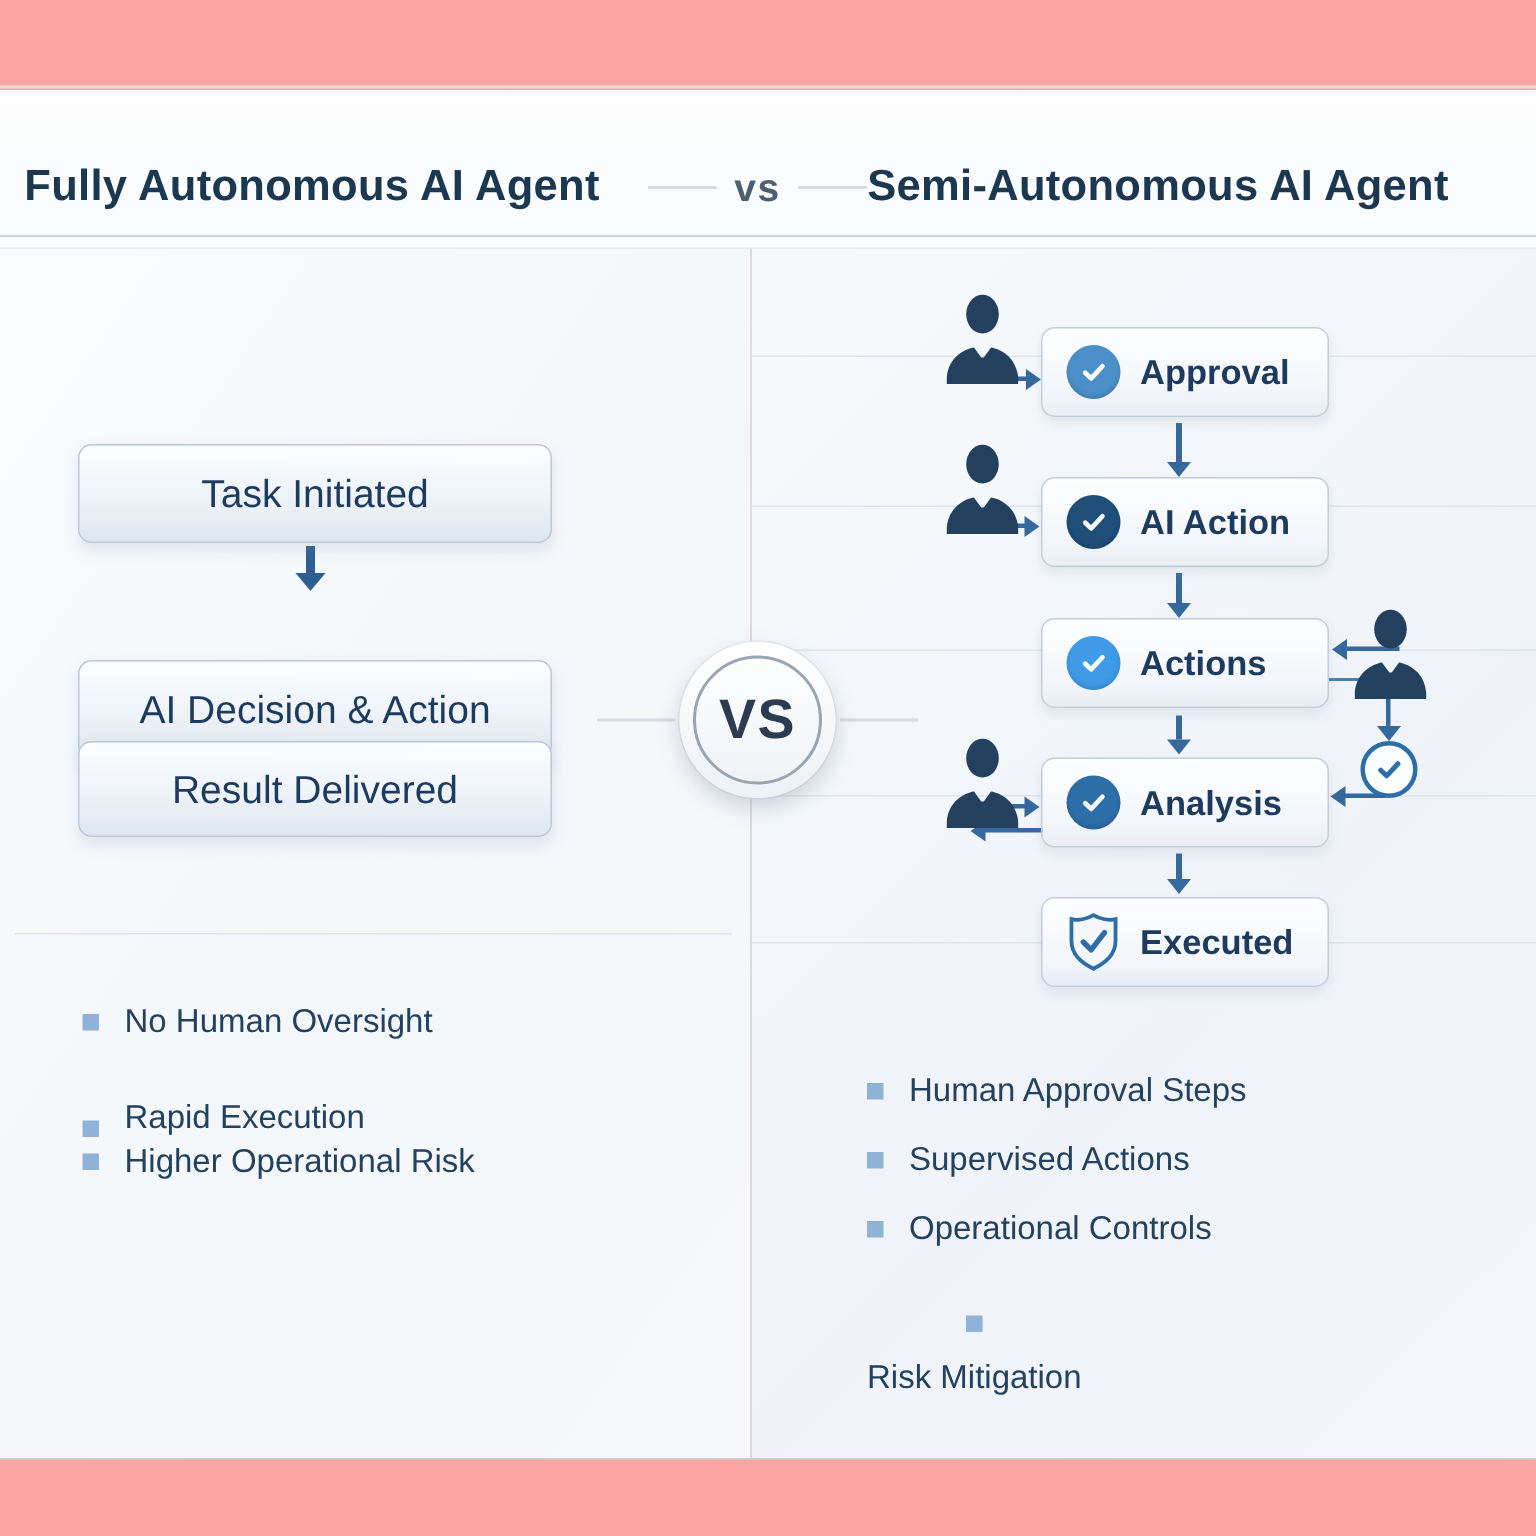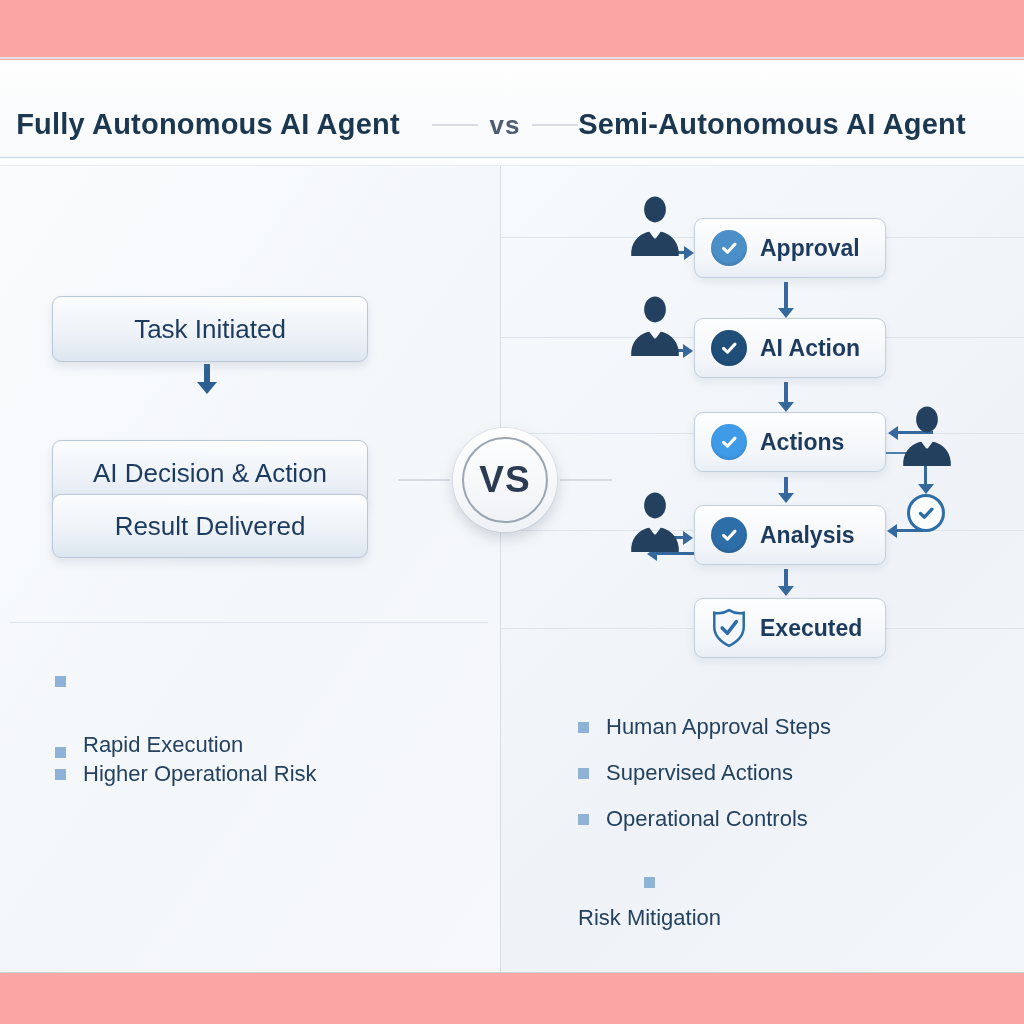--- a/index.html
+++ b/index.html
@@ -136,20 +136,21 @@
   <div class="lbox" style="top:396px;margin-top:44px;">
     <span>AI Decision &amp; Action</span>
   </div>
   <div class="va big" style="left:204px; top:464px; height:18px;"></div>
   <div class="lbox" style="top:494px; height:64px;">
     <span>Result Delivered</span>
   </div>
 
   <div class="bullet-row" style="left:55px; top:668px;">
     <div class="bmark"></div>
+    <div class="btext">No Human Oversight</div>
   </div>
   <div class="bullet-row" style="left:55px; top:732px;align-items:flex-end;">
     <div class="bmark"></div>
     <div class="btext">Rapid Execution</div>
   </div>
   <div class="bullet-row" style="left:55px; top:761px;">
     <div class="bmark"></div>
     <div class="btext">Higher Operational Risk</div>
   </div>
 

